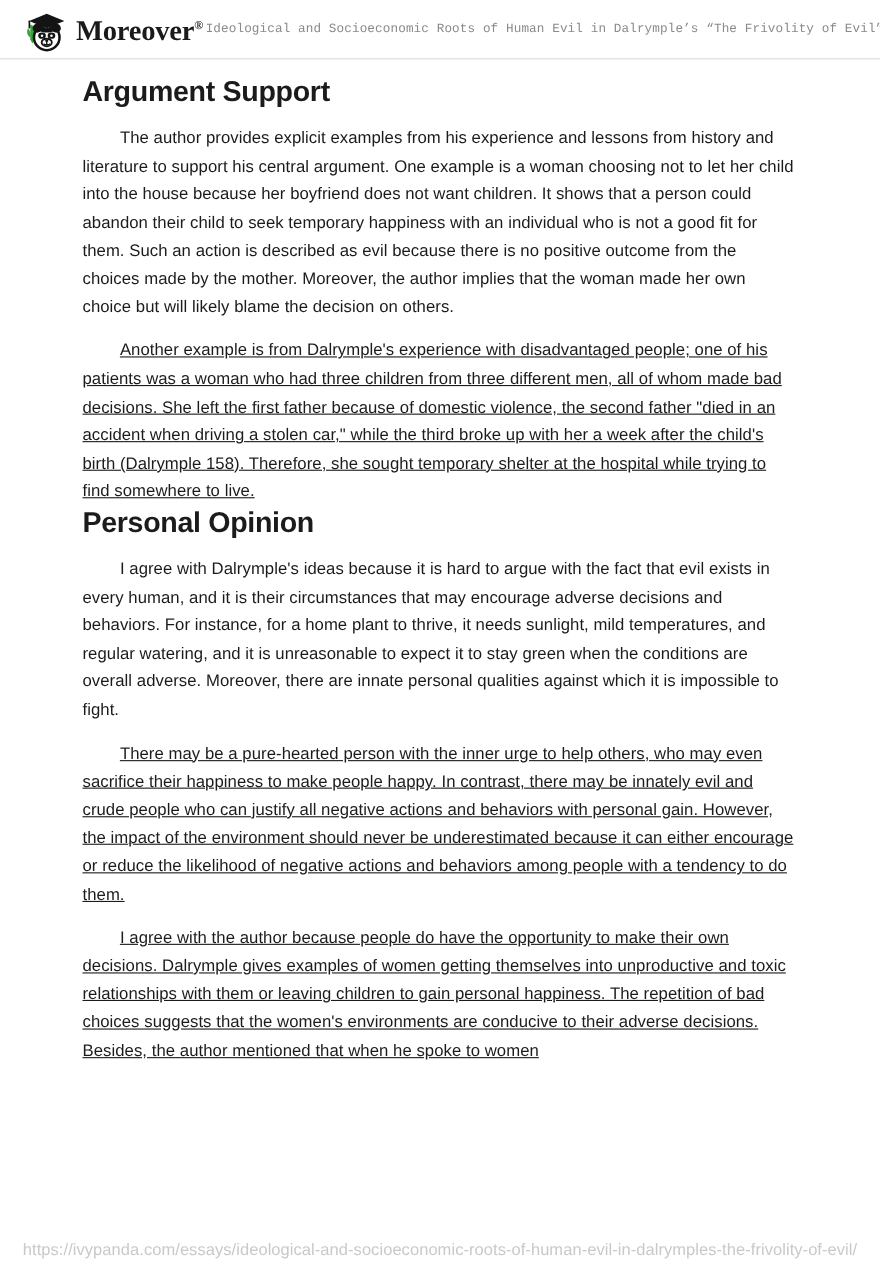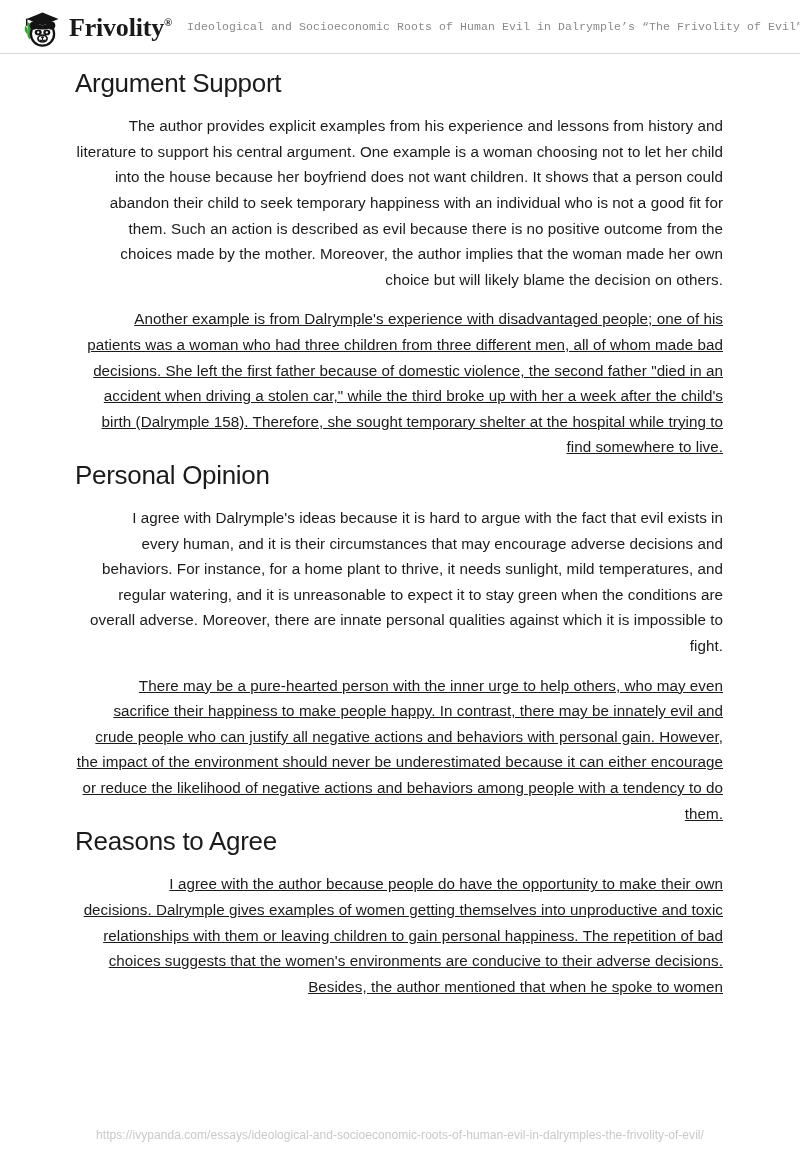--- a/index.html
+++ b/index.html
@@ -86,53 +86,53 @@
 
   
   .content {
     position: absolute;
     left: 75px;
     top: 68px;
     width: 648px;
   }
   h2.section-heading {
     font-size: 26px;
-    font-weight: normal;
+    font-weight: bold;
     color: #1b1b1b;
     margin: 0 0 9px 0;
     letter-spacing: -0.3px;
     line-height: 1.2;
   }
   .section + .section {
   }
   p.body-text {
     font-size: 15.2px;
     line-height: 25.6px;
     color: #1b1b1b;
     margin: 0 0 14px 0;
     text-indent: 34px;
-    text-align: right;
+    text-align: left;
     letter-spacing: 0.05px;
   }
   p.body-text:last-child {
     margin-bottom: 0;
     text-decoration: underline;
   }
   .section-body {
     margin-top: 14px;
   }
 
   
   .page-footer {
     position: absolute;
     left: 0;
     top: 1128px;
     width: 800px;
     text-align: center;
-    font-size: 12px;
+    font-size: 15px;
     color: #c9c9c9;
     letter-spacing: 0.05px;
   }
 </style>
 </head>
 <body>
 
 <div class="page-header">
 
   <div class="brand">
@@ -155,21 +155,21 @@
         <ellipse cx="24.5" cy="32.6" rx="4.6" ry="3.4" fill="#ffffff" stroke="#141414" stroke-width="1.7"></ellipse>
         <ellipse cx="24.5" cy="31.2" rx="1.5" ry="1.05" fill="#141414"></ellipse>
         <path d="M24.5 32.2 L24.5 34 M24.5 34 C23.4 35 22.4 34.6 22 34 M24.5 34 C25.6 35 26.6 34.6 27 34" stroke="#141414" stroke-width="1.2" fill="none" stroke-linecap="round"></path>
 
         <path d="M24.5 6.4 L40.5 13.0 L24.5 19.6 L8.5 13.0 Z" fill="#141414"></path>
         <path d="M15.5 15.9 L15.5 21.2 C15.5 21.2 19.5 23.6 24.5 23.6 C29.5 23.6 33.5 21.2 33.5 21.2 L33.5 15.9 L24.5 19.6 Z" fill="#141414"></path>
 
         <path d="M8.7 13.3 L8.7 19.2" stroke="#141414" stroke-width="1.5" fill="none" stroke-linecap="round"></path>
       </svg>
     </span>
-    <span class="brand-name"><span>Frivolity</span><span class="reg">®</span></span>
+    <span class="brand-name"><span>Moreover</span><span class="reg">®</span></span>
   </div>
 
   <div class="header-title">Ideological and Socioeconomic Roots of Human Evil in Dalrymple’s “The Frivolity of Evil”</div>
 </div>
 <div class="header-rule"></div>
 
 <div class="content">
 
   <div class="section">
     <h2 class="section-heading">Argument Support</h2>
@@ -181,21 +181,20 @@
 
   <div class="section">
     <h2 class="section-heading">Personal Opinion</h2>
     <div class="section-body">
       <p class="body-text">I agree with Dalrymple's ideas because it is hard to argue with the fact that evil exists in every human, and it is their circumstances that may encourage adverse decisions and behaviors. For instance, for a home plant to thrive, it needs sunlight, mild temperatures, and regular watering, and it is unreasonable to expect it to stay green when the conditions are overall adverse. Moreover, there are innate personal qualities against which it is impossible to fight.</p>
       <p class="body-text">There may be a pure-hearted person with the inner urge to help others, who may even sacrifice their happiness to make people happy. In contrast, there may be innately evil and crude people who can justify all negative actions and behaviors with personal gain. However, the impact of the environment should never be underestimated because it can either encourage or reduce the likelihood of negative actions and behaviors among people with a tendency to do them.</p>
     </div>
   </div>
 
   <div class="section">
-    <h2 class="section-heading">Reasons to Agree</h2>
     <div class="section-body">
       <p class="body-text">I agree with the author because people do have the opportunity to make their own decisions. Dalrymple gives examples of women getting themselves into unproductive and toxic relationships with them or leaving children to gain personal happiness. The repetition of bad choices suggests that the women's environments are conducive to their adverse decisions. Besides, the author mentioned that when he spoke to women</p>
     </div>
   </div>
 
 </div>
 
 <div class="page-footer">https://ivypanda.com/essays/ideological-and-socioeconomic-roots-of-human-evil-in-dalrymples-the-frivolity-of-evil/</div>
 
 </body></html>

